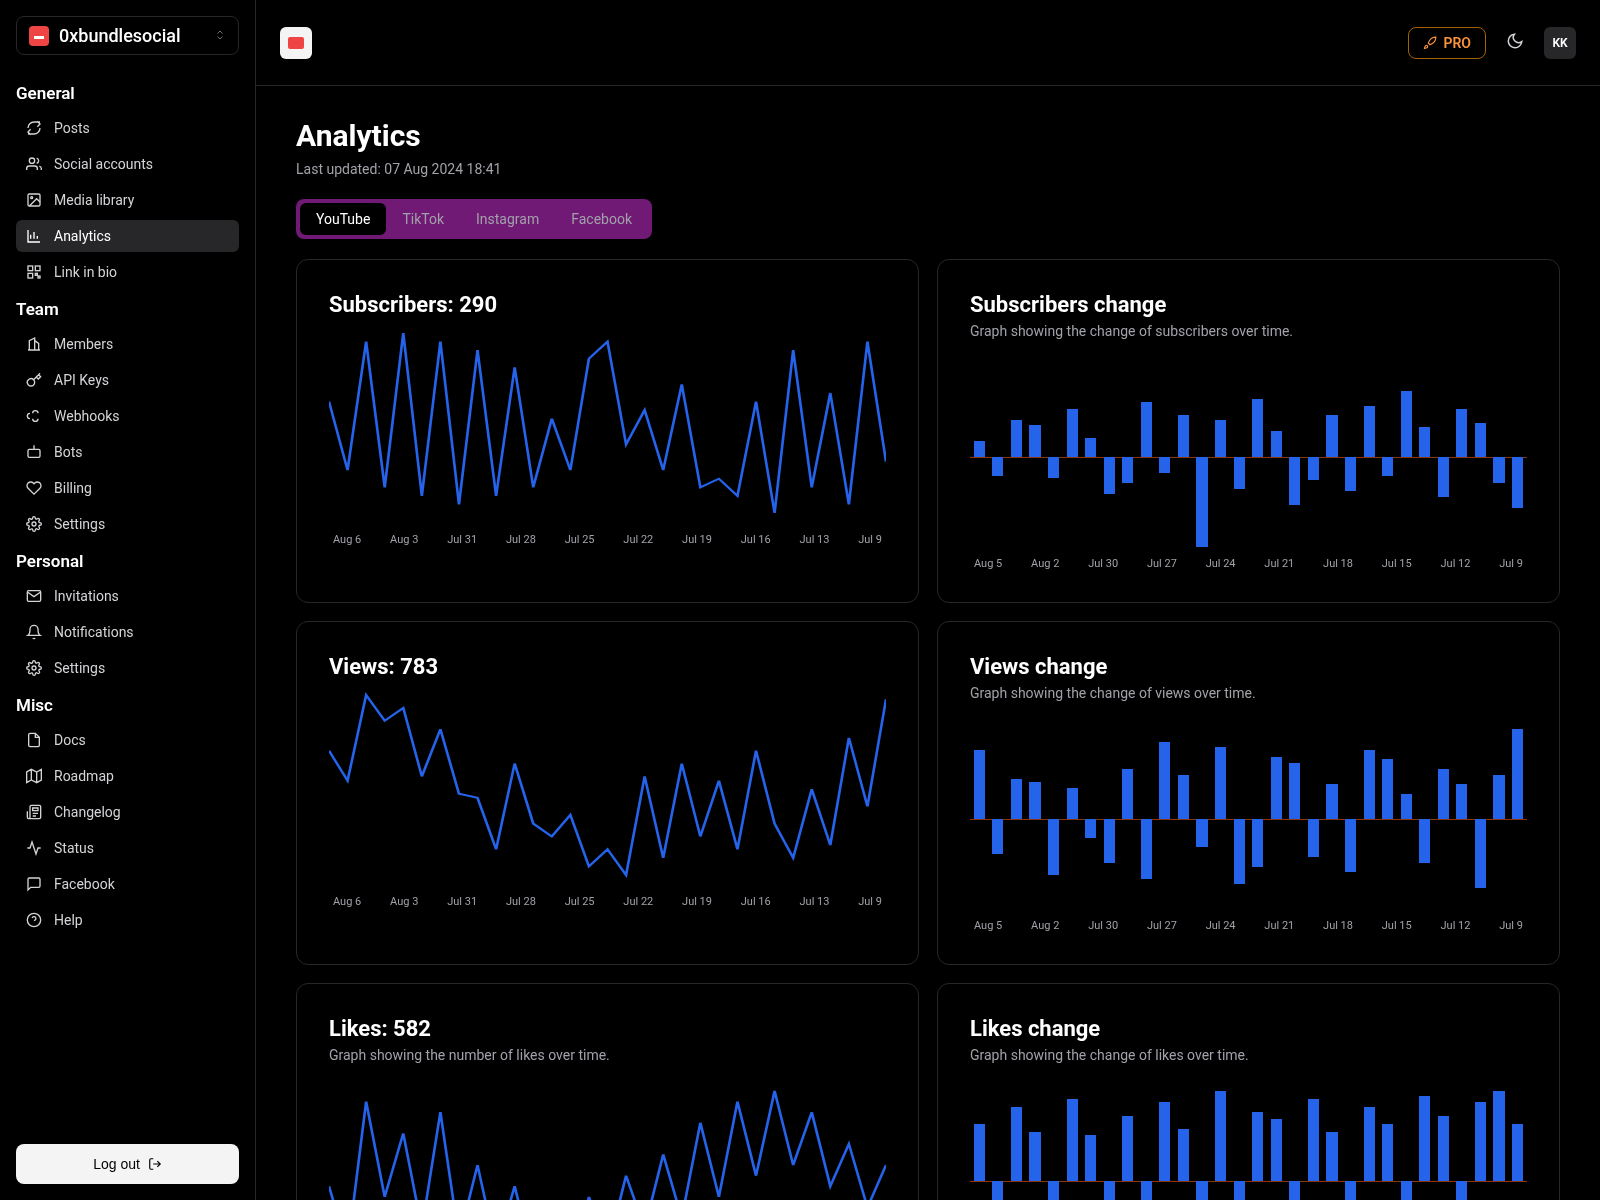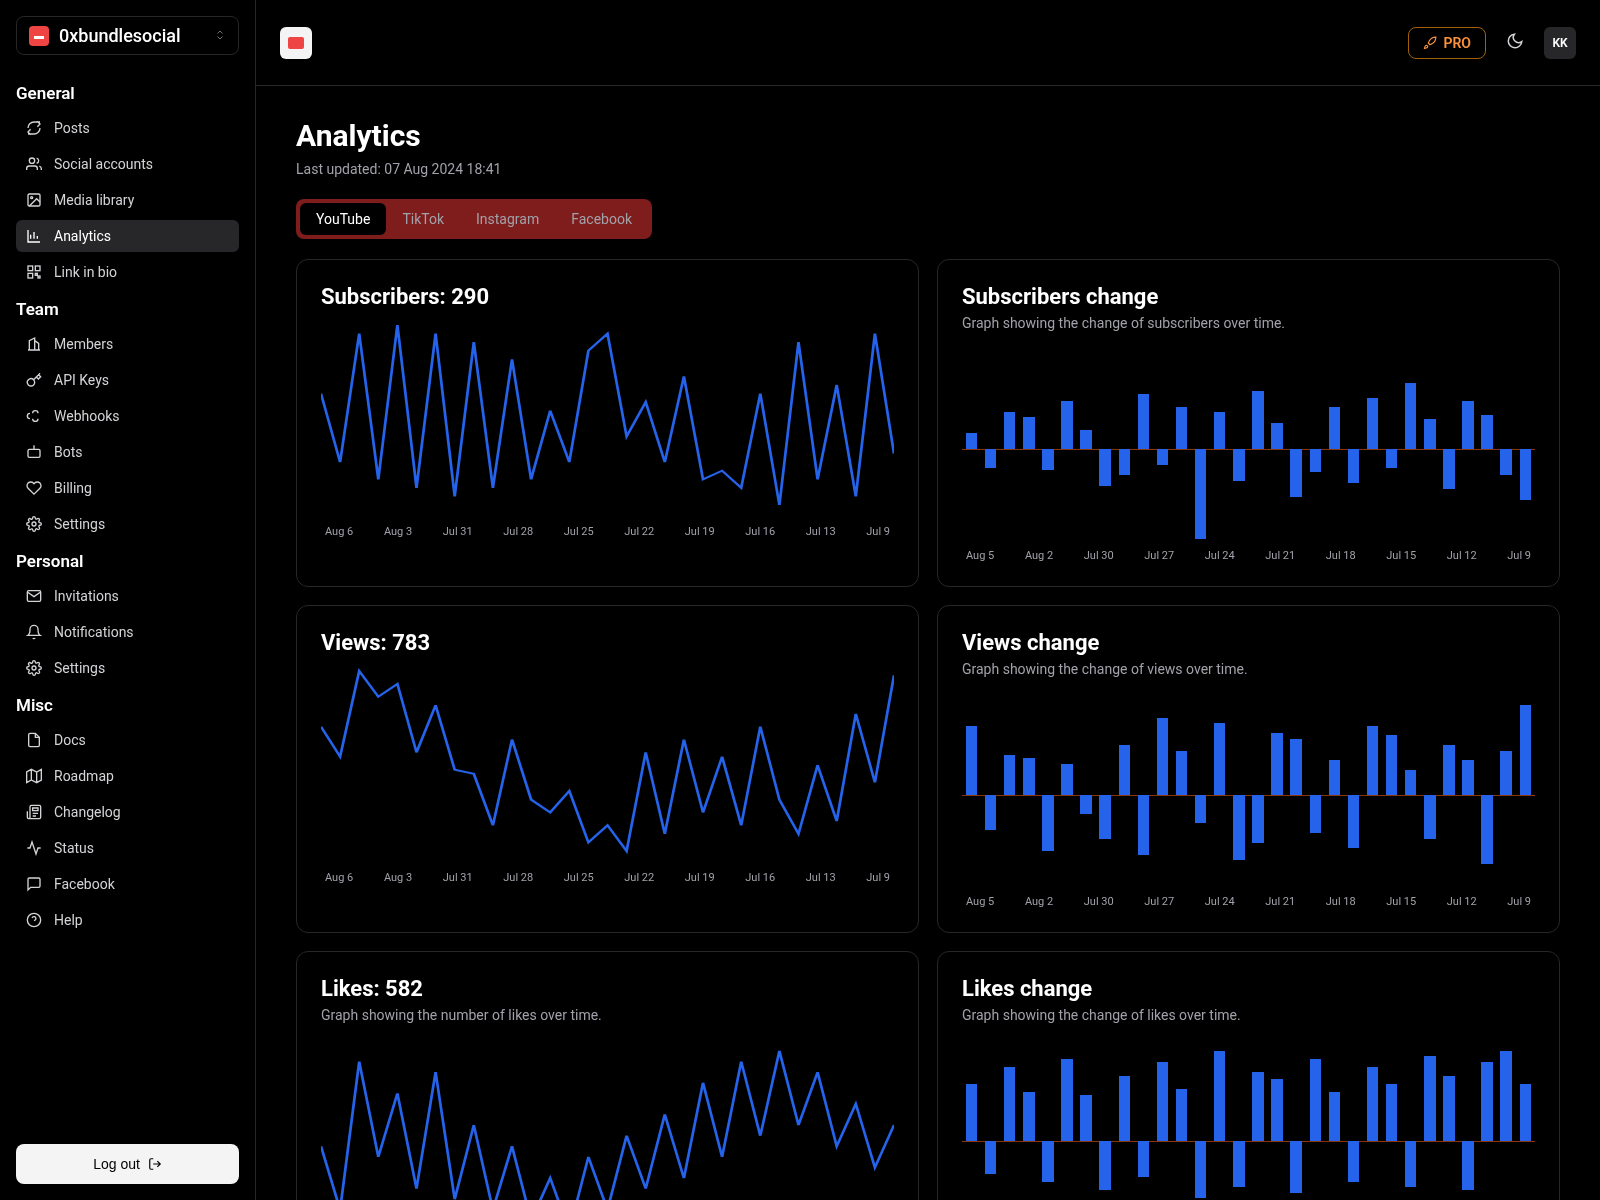--- a/index.html
+++ b/index.html
@@ -20,25 +20,25 @@
 .header{height:86px;border-bottom:1px solid #27272a;display:flex;align-items:center;padding:0 24px;gap:12px}
 .header-logo{width:32px;height:32px;background:#f4f4f5;border-radius:6px;display:flex;align-items:center;justify-content:center}
 .header-logo-inner{width:16px;height:12px;background:#ef4444;border-radius:2px}
 .header-spacer{flex:1}
 .pro-badge{border:1px solid #a16207;color:#fb923c;padding:7px 14px;border-radius:8px;display:flex;align-items:center;gap:6px;font-weight:600;cursor:pointer}
 .theme-toggle{padding:8px;cursor:pointer;color:#d4d4d8}
 .avatar{width:32px;height:32px;background:#27272a;border-radius:6px;display:flex;align-items:center;justify-content:center;font-size:12px;font-weight:600;cursor:pointer}
 .content{flex:1;overflow-y:auto;padding:32px 40px}
 .page-title{font-size:30px;font-weight:700;margin-bottom:8px}
 .page-subtitle{color:#a1a1aa;font-size:14px;margin-bottom:2px}
-.tabs{display:inline-flex;background:#7f1d1d;border-radius:8px;padding:4px;margin:20px 0}
+.tabs{display:inline-flex;background:#701a75;border-radius:8px;padding:4px;margin:20px 0}
 .tab{padding:8px 16px;border-radius:6px;cursor:pointer;color:#a1a1aa;font-size:14px}
 .tab.active{background:#000;color:#fff}
 .grid{display:grid;grid-template-columns:1fr 1fr;gap:18px}
-.card{border:1px solid #27272a;border-radius:12px;padding:24px}
+.card{border:1px solid #27272a;border-radius:12px;padding:32px}
 .card-title{font-size:22px;font-weight:700;margin-bottom:6px}
 .card-subtitle{color:#a1a1aa;font-size:14px;margin-bottom:18px}
 .chart{height:200px;position:relative;margin-bottom:10px}
 .chart svg{width:100%;height:100%}
 .x-axis{display:flex;justify-content:space-between;color:#a1a1aa;font-size:11px;padding:0 4px}
 .bar-chart{height:200px;display:flex;align-items:center;gap:0px;position:relative}
 .bar-chart::before{content:'';position:absolute;left:0;right:0;top:50%;height:1px;background:#ea580c;opacity:0.6}
 .bar-col{flex:1;height:100%;display:flex;align-items:center;justify-content:center;position:relative}
 .bar{width:60%;background:#2563eb;position:absolute}
 .bar.pos{bottom:50%}

